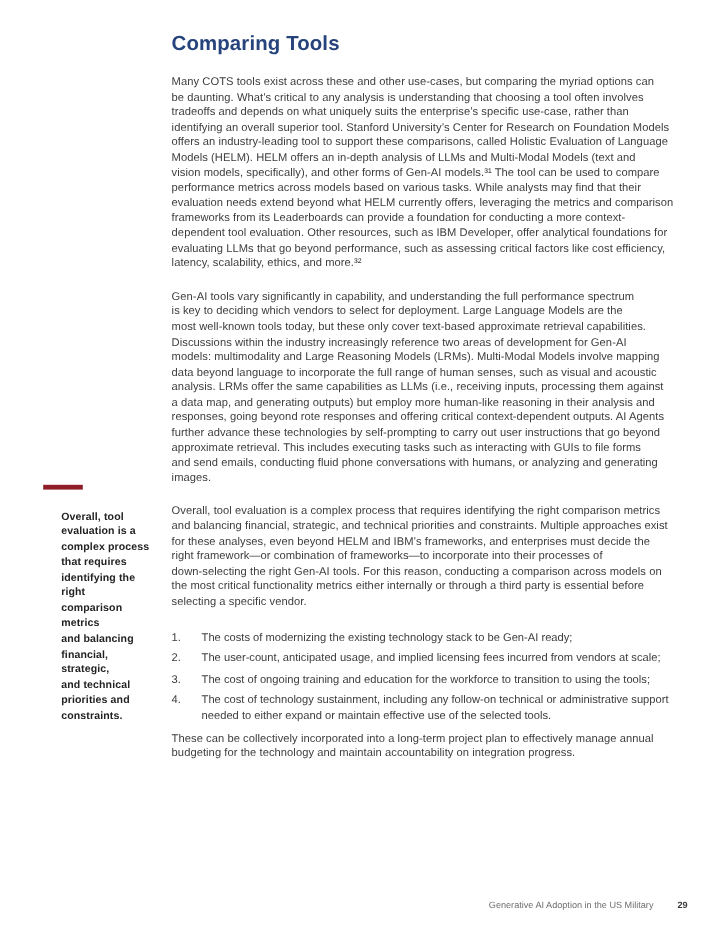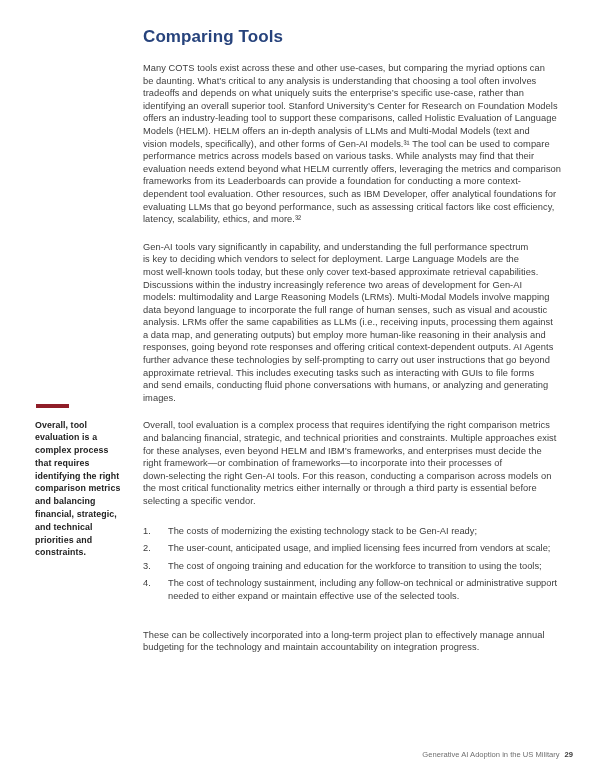--- a/index.html
+++ b/index.html
@@ -48,56 +48,56 @@
     color: var(--body-gray, #3d3d3d);
   }
   .li-num {
     flex: 0 0 25px;
   }
   .li-text {
     flex: 1;
     white-space: pre-line;
   }
   .closing-par {
-    margin-top: 26px;
+    margin-top: 6px;
   }
   .pull-quote {
     position: absolute;
     left: 35px;
     top: 404px;
     width: 106px;
   }
   .pq-rule {
     width: 33px;
     height: 3.5px;
     background: var(--rule-red, #8f1d28);
     margin: 0 0 11px 1px;
   }
   .pq-text {
-    margin: 0;
+    margin: 16px;
     font-size: 8.8px;
     line-height: 12.8px;
     font-weight: bold;
     color: #222222;
     white-space: pre-line;
     letter-spacing: 0.1px;
   }
   .footer {
     position: absolute;
     top: 750px;
     right: 27px;
     font-size: 7.6px;
     line-height: 10px;
     color: #6f6f6f;
     white-space: nowrap;
   }
   .footer .page-num {
     font-weight: bold;
     color: #3a3a3a;
-    margin-left: 5px;
+    margin-left: 20px;
   }
 </style>
 </head>
 <body>
 
 <div class="page">
 
   <aside class="pull-quote">
     <div class="pq-rule"></div>
     <p class="pq-text">Overall, tool

